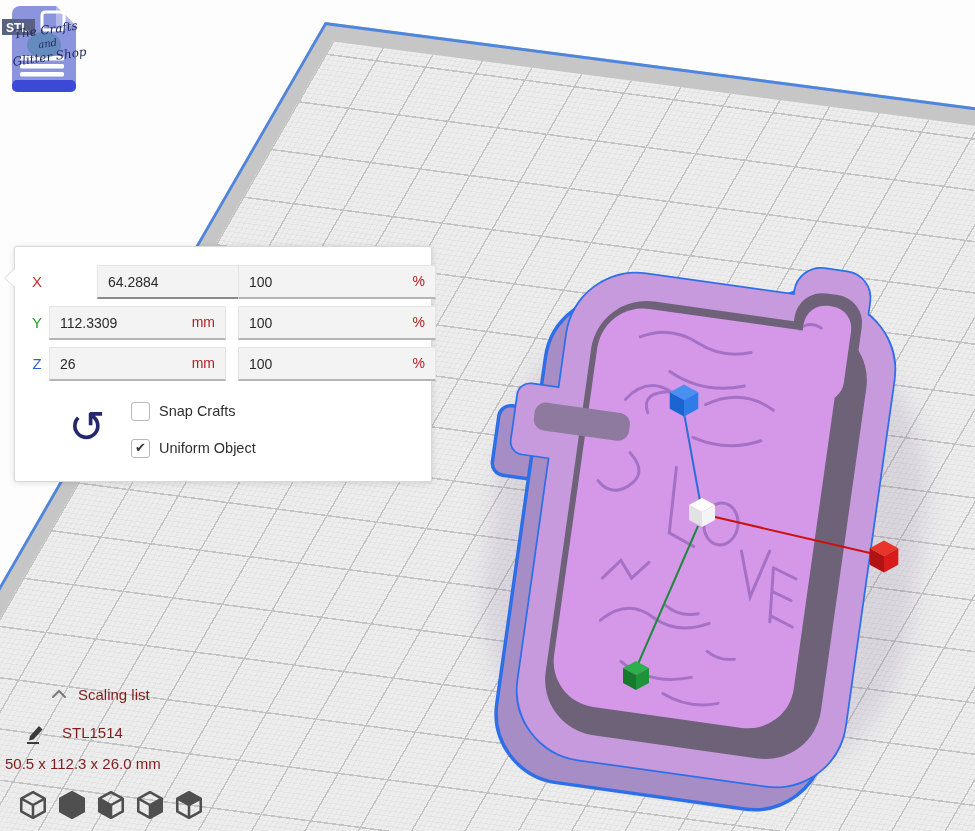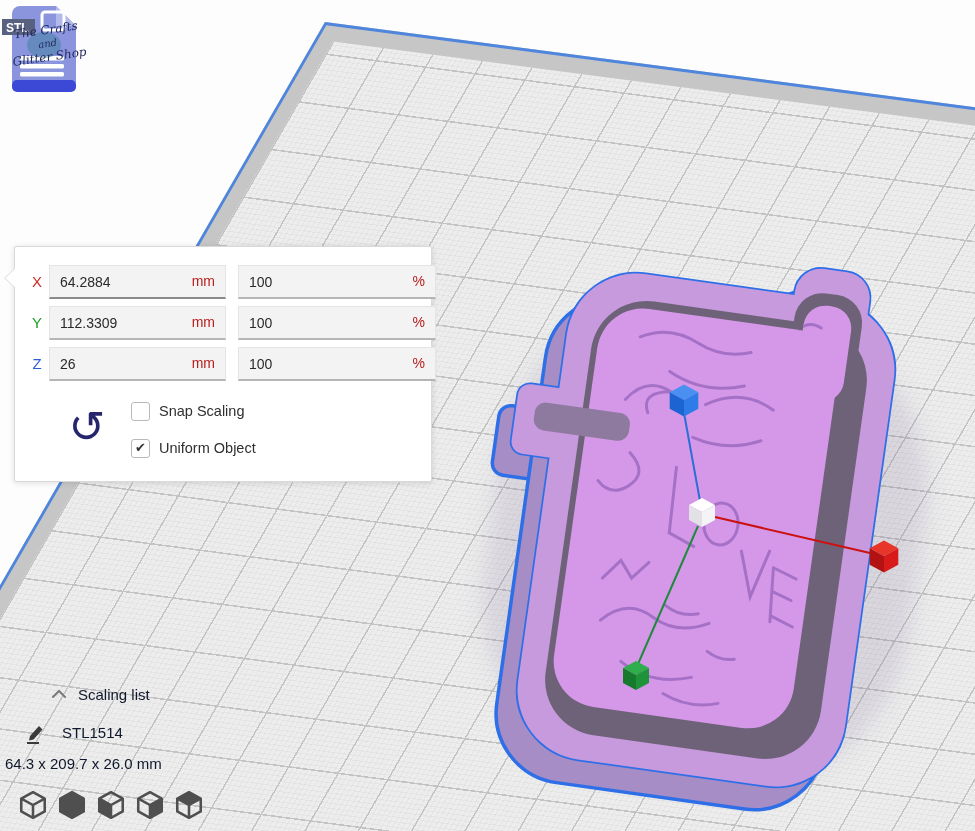--- a/index.html
+++ b/index.html
@@ -53,21 +53,21 @@
     text-align:center;font-size:15px;
   }
   .axis-x .axis-label{color:#cf2a27;}
   .axis-y .axis-label{color:#1da025;}
   .axis-z .axis-label{color:#2b5fd9;}
   .field{
     position:absolute;top:0;height:34px;background:#f3f3f3;
     border:1px solid #e4e4e4;border-bottom:2px solid #b5b5b5;
     box-sizing:border-box;
   }
-  .field.active{border-bottom-color:#8a8a8a;}
+  .field.active{border-bottom-color:#8a8a8a;margin-left:48px;}
   .field input{
     width:100%;height:100%;border:none;background:transparent;outline:none;
     font-family:"Liberation Sans", sans-serif;font-size:14px;color:#2a2a2a;
     padding:0 44px 0 10px;box-sizing:border-box;
   }
   .unit{
     position:absolute;right:10px;top:0;line-height:31px;
     font-size:14px;color:#b91c1c;pointer-events:none;
   }
   .f-mm{left:34px;width:177px;}
@@ -84,21 +84,21 @@
     border:1px solid #b9b9b9;border-radius:3px;box-sizing:border-box;
     text-align:center;line-height:16px;font-size:13px;color:#333;cursor:pointer;
   }
   .chk-label{
     position:absolute;left:28px;top:0;line-height:19px;font-size:14.5px;color:#2f2f2f;
     white-space:nowrap;
   }
   
   .logo{position:absolute;left:2px;top:0;z-index:20;}
   
-  .objlist{position:absolute;z-index:5;color:#0f172a;font-size:15px;}
+  .objlist{position:absolute;z-index:5;color:#7f1d1d;font-size:15px;}
   .ol-header{left:50px;top:686px;}
   .ol-title{position:absolute;left:28px;top:0;white-space:nowrap;}
   .ol-chevron{position:absolute;left:0;top:2px;background:none;border:none;padding:0;cursor:pointer;}
   .ol-item{left:24px;top:722px;cursor:pointer;}
   .ol-item-name{position:absolute;left:38px;top:2px;white-space:nowrap;}
   .ol-dims{left:5px;top:755px;white-space:nowrap;}
   .view-buttons{position:absolute;left:18px;top:789px;z-index:5;display:flex;gap:9px;}
   .view-btn{background:none;border:none;padding:0;cursor:pointer;width:30px;height:32px;}
 </style>
 </head>
@@ -251,21 +251,21 @@
       <span class="unit">%</span>
     </div>
   </div>
 
   <button class="reset-btn">
     <span>↺</span>
   </button>
 
   <div class="chk-row" style="top:155px;">
     <div class="checkbox"></div>
-    <span class="chk-label">Snap Scaling</span>
+    <span class="chk-label">Snap Crafts</span>
   </div>
   <div class="chk-row" style="top:192px;">
     <div class="checkbox">
       <span>✔</span>
     </div>
     <span class="chk-label">Uniform Object</span>
   </div>
 </div>
 
 <div class="objlist ol-header">
@@ -278,21 +278,21 @@
 </div>
 
 <div class="objlist ol-item">
   <svg width="24" height="24" viewBox="0 0 24 24">
     <polygon points="6,14 15,4 18.5,7.5 9.5,17.5 5,18.5" fill="#3a3a3a"></polygon>
     <line x1="3" y1="21" x2="15" y2="21" stroke="#3a3a3a" stroke-width="2"></line>
   </svg>
   <span class="ol-item-name">STL1514</span>
 </div>
 
-<div class="objlist ol-dims">64.3 x 209.7 x 26.0 mm</div>
+<div class="objlist ol-dims">50.5 x 112.3 x 26.0 mm</div>
 
 <div class="view-buttons">
   <button class="view-btn">
     <svg width="30" height="32" viewBox="0 0 28 30">
       <g fill="none" stroke="#4f4f4f" stroke-width="2.4" stroke-linejoin="round">
         <polygon points="14,3 25,9 25,21 14,27 3,21 3,9"></polygon>
         <polyline points="3,9 14,15 25,9"></polyline>
         <line x1="14" y1="15" x2="14" y2="27"></line>
       </g>
     </svg>

